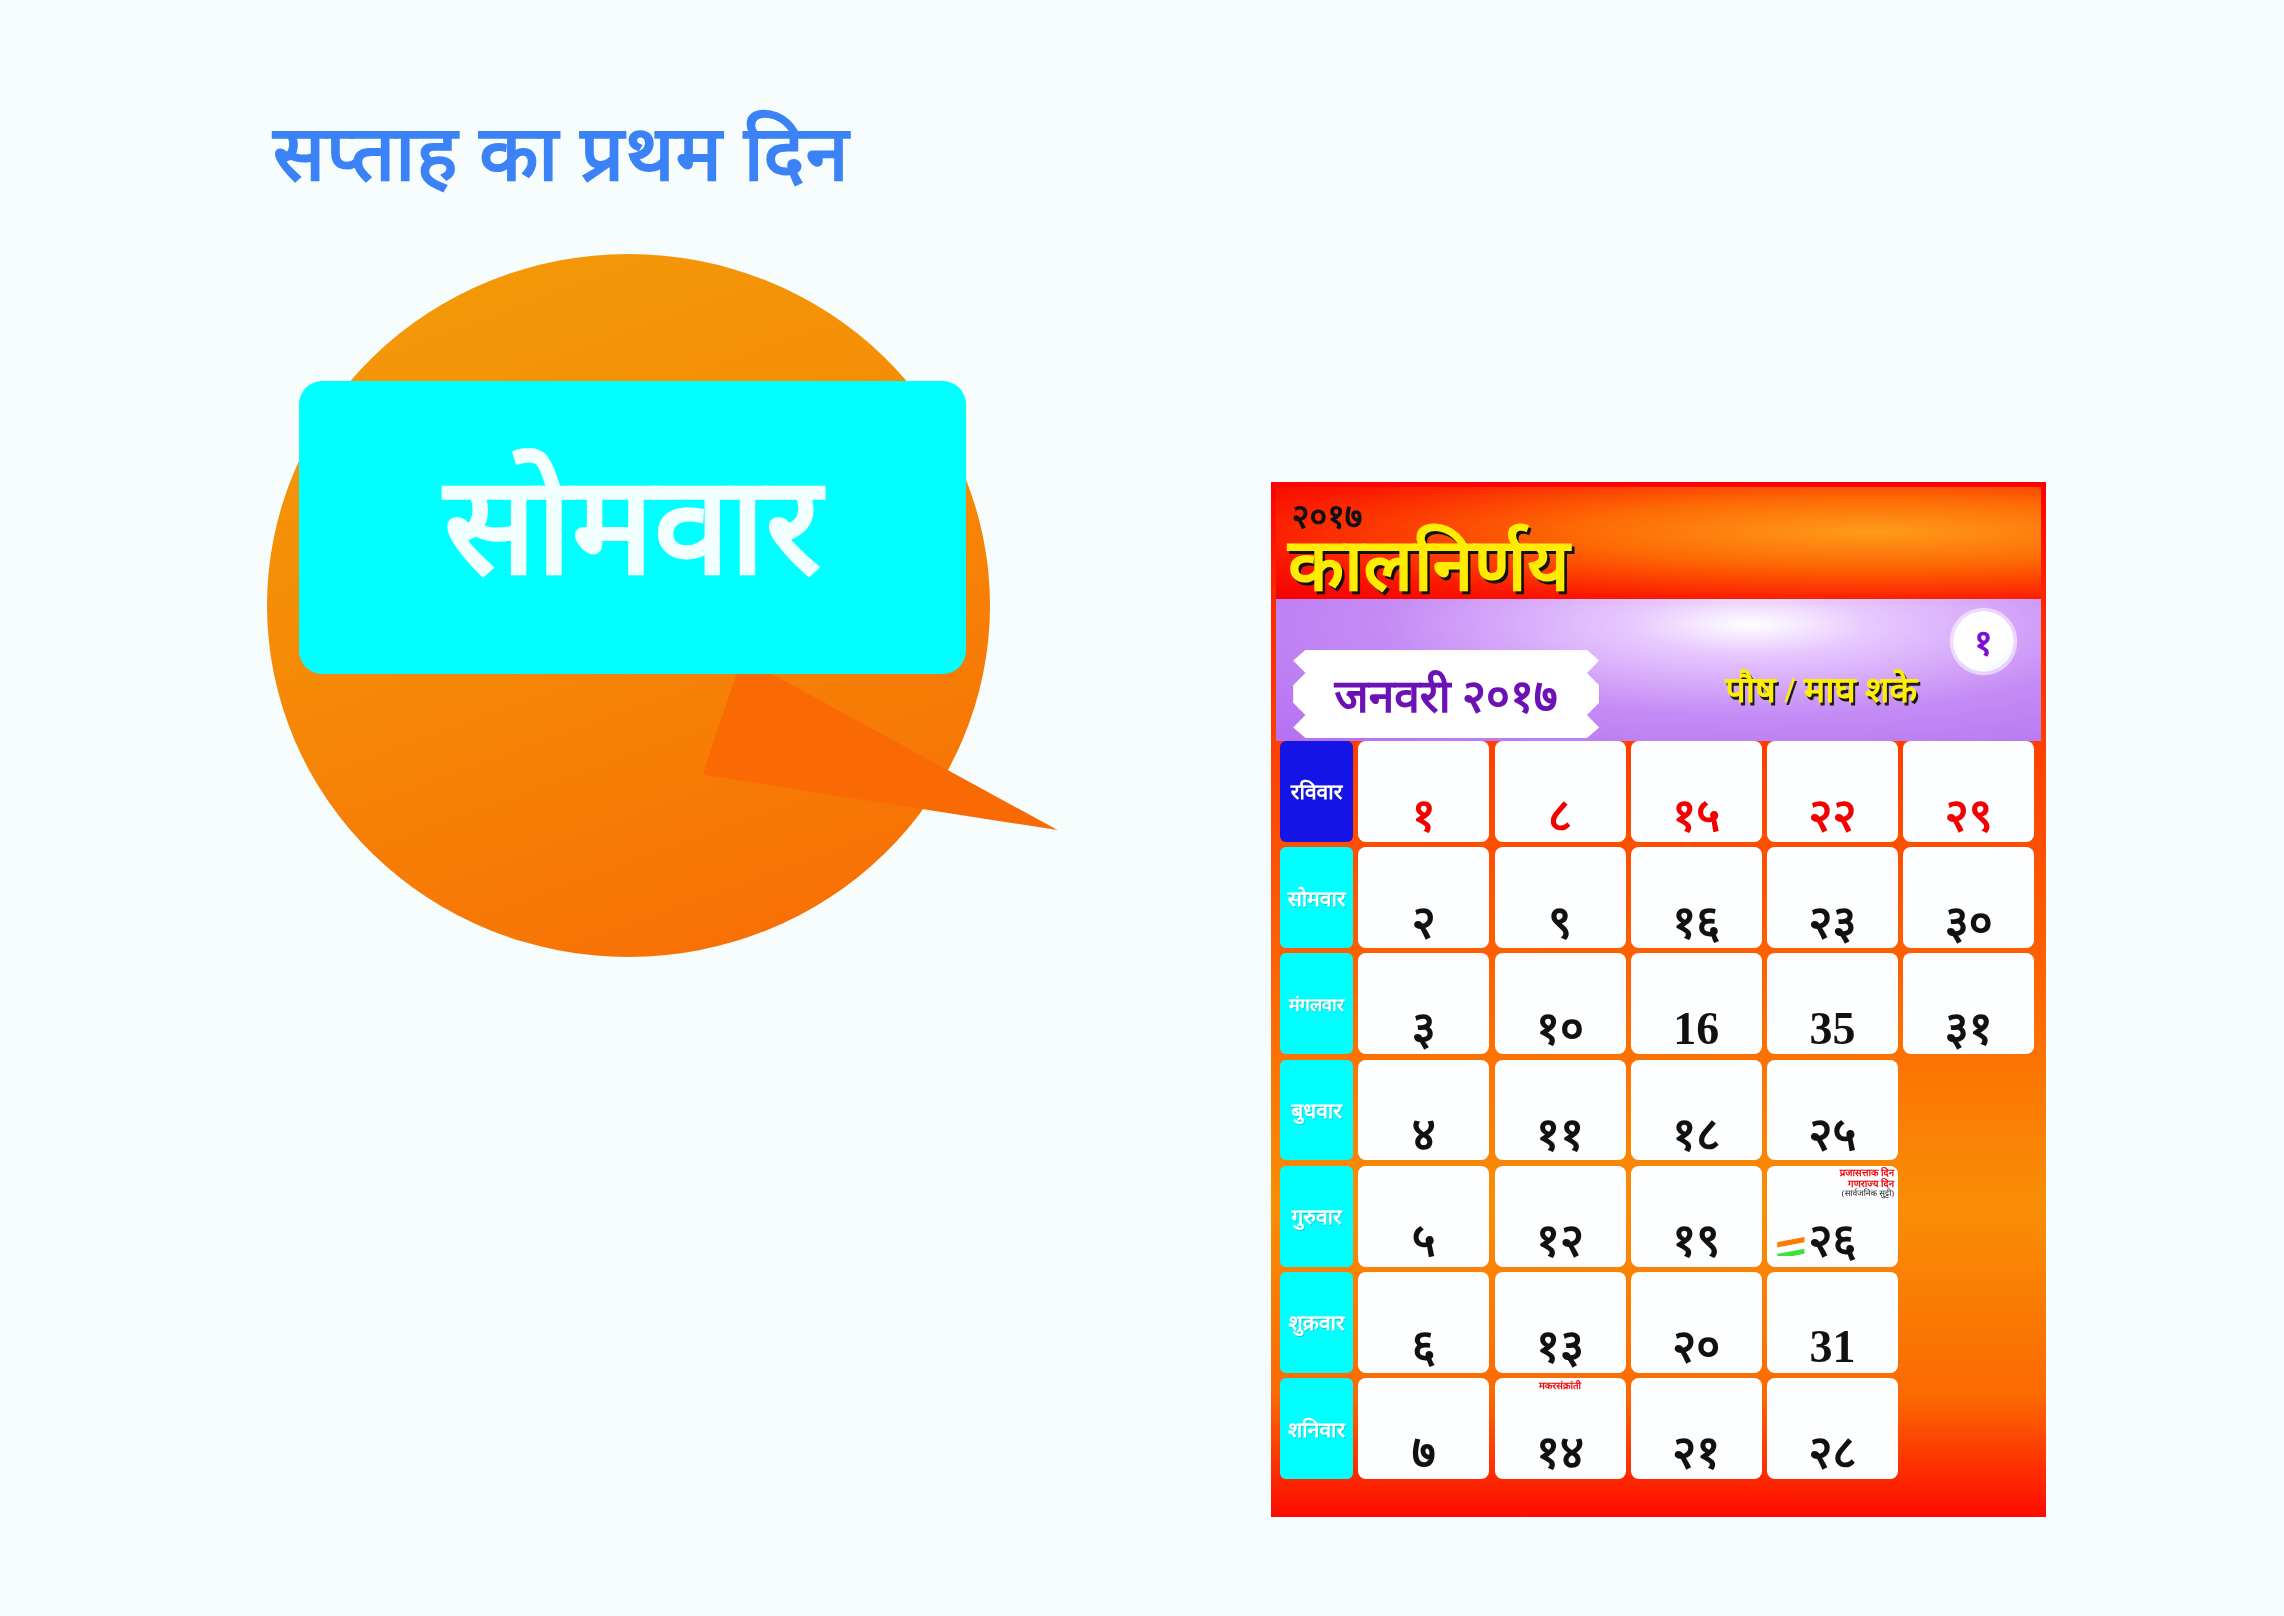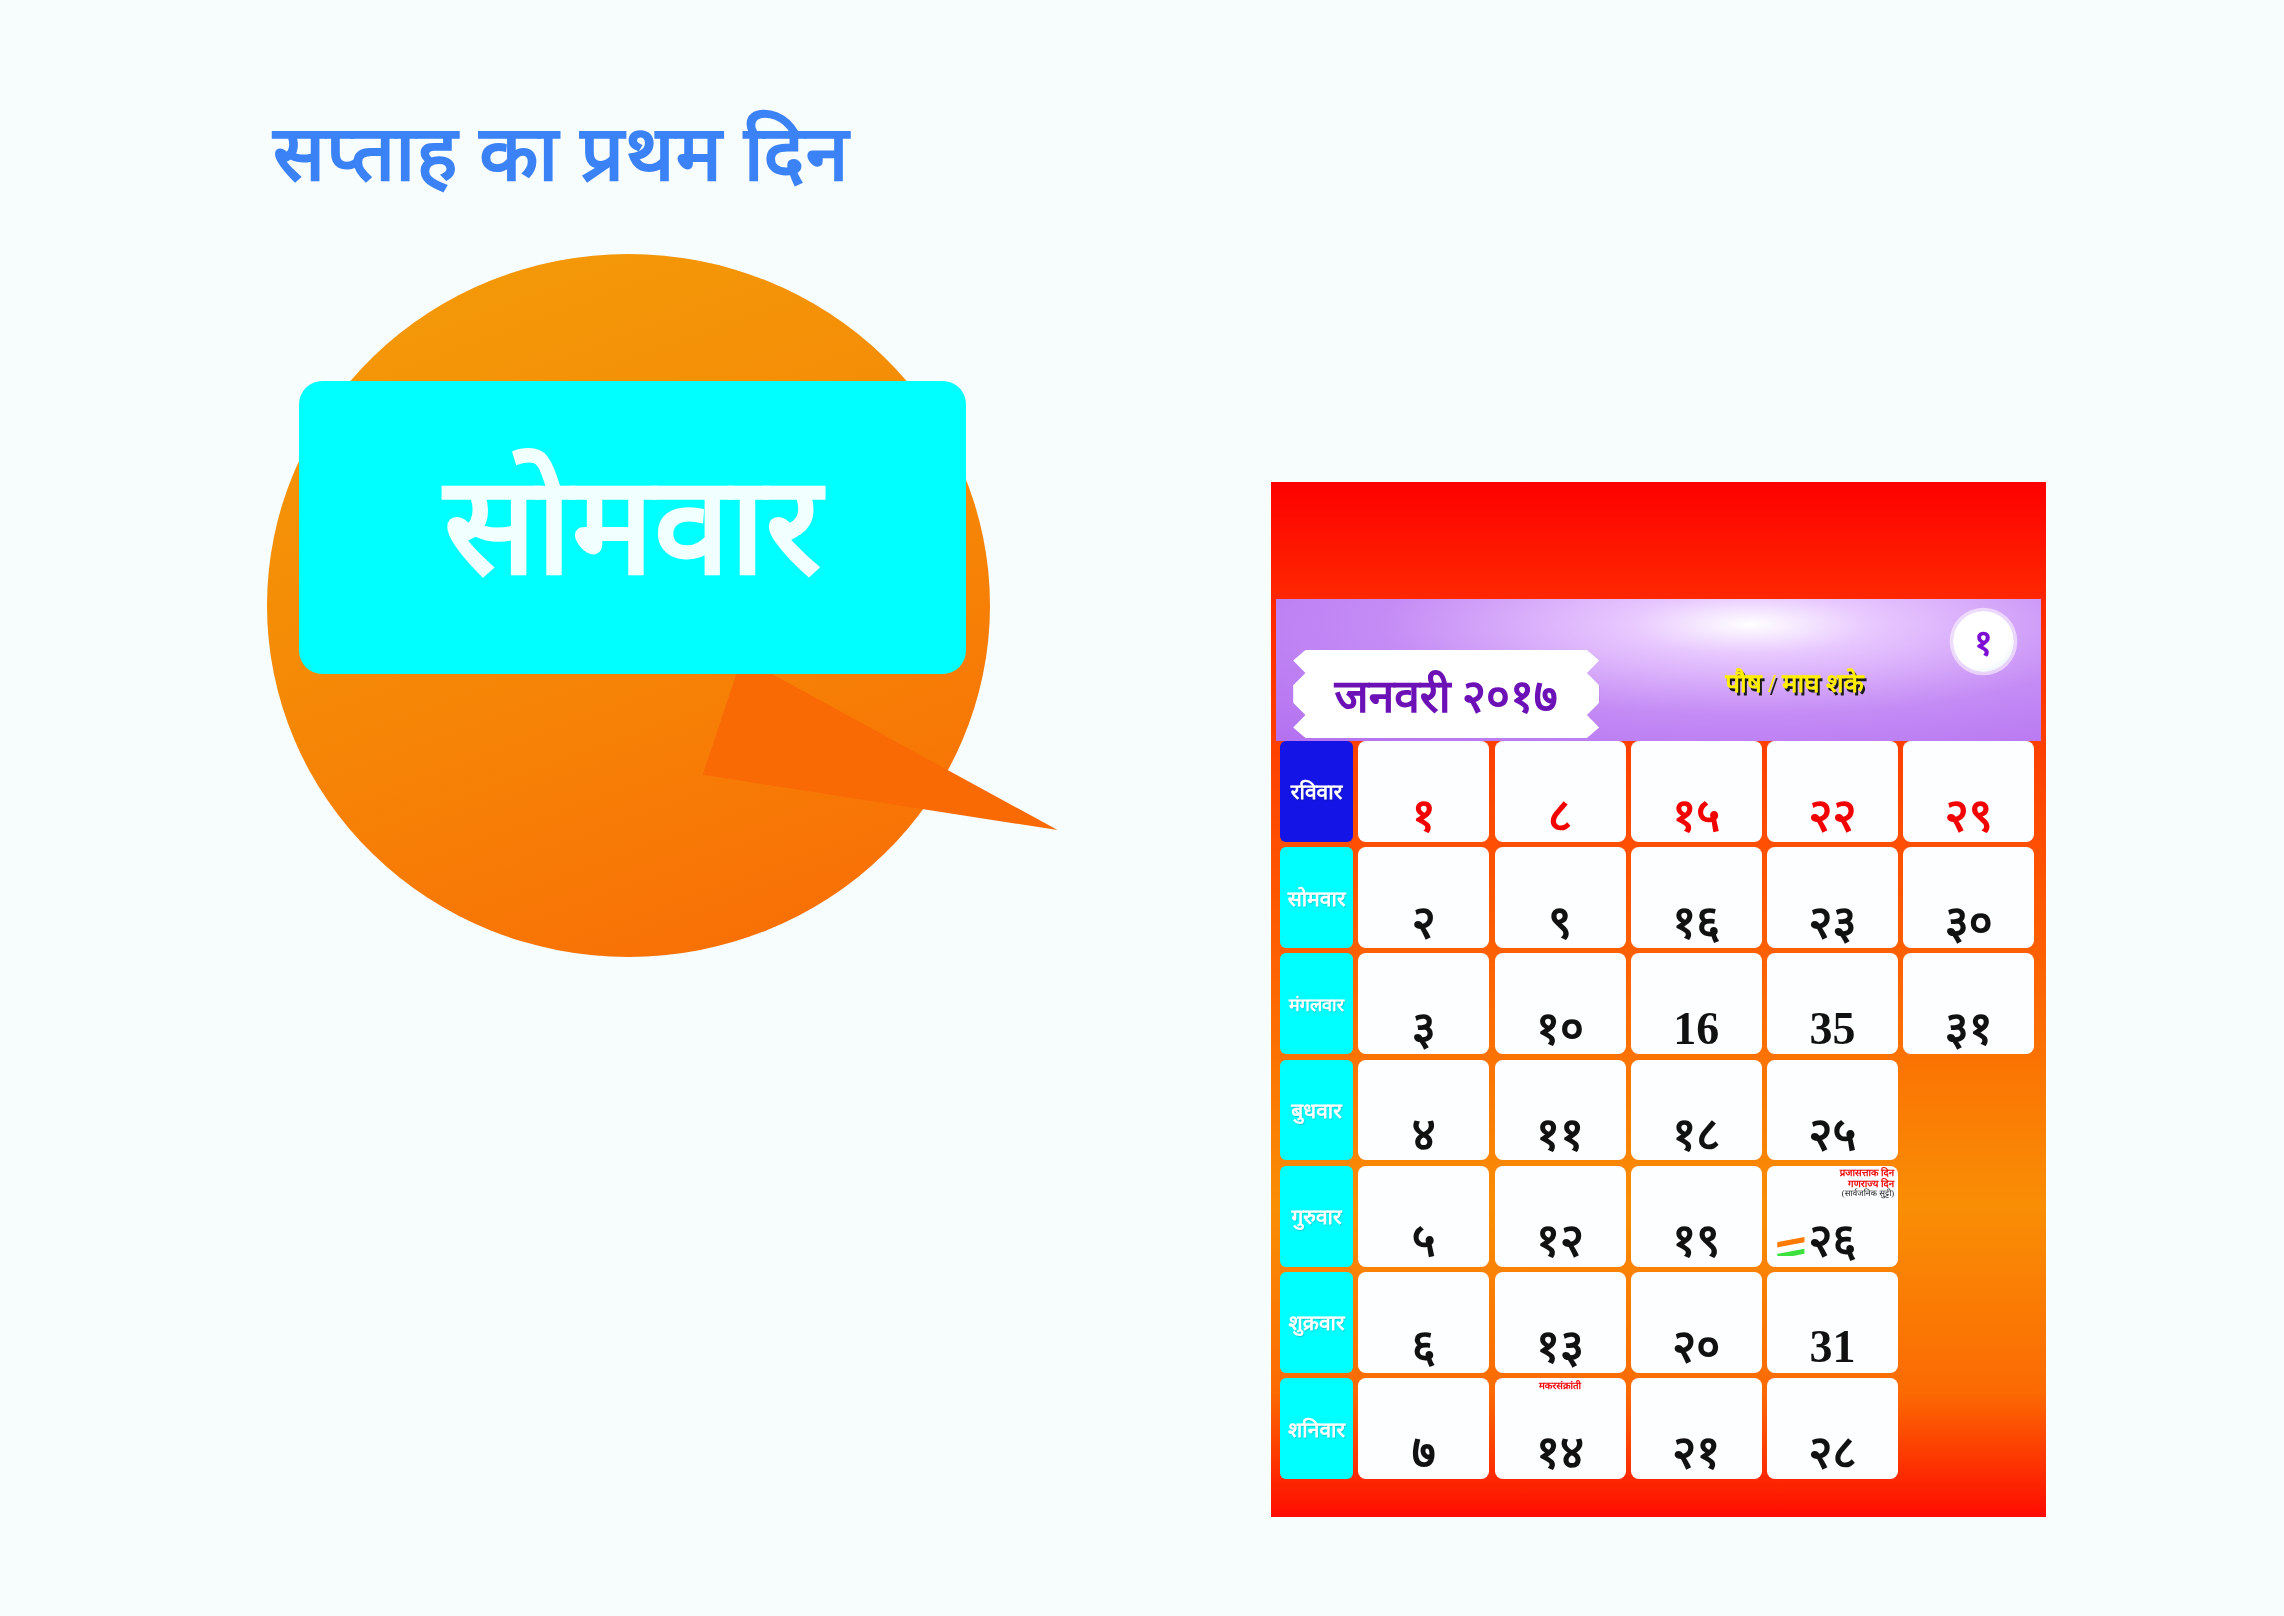--- a/index.html
+++ b/index.html
@@ -68,21 +68,21 @@
     box-shadow:2px 2.6px 3.3px rgba(60,0,90,.35);
     display:flex;align-items:center;justify-content:center;
     clip-path:polygon(0% 12%,4% 0%,96% 0%,100% 12%,96% 26%,100% 40%,100% 60%,96% 74%,100% 88%,96% 100%,4% 100%,0% 88%,4% 74%,0% 60%,0% 40%,4% 26%);
   }
   #month-text{
     font-size:46px;font-weight:bold;color:#6b11b5;
     font-family:"Liberation Serif","DejaVu Serif",serif;
   }
   #shake-text{
     position:absolute;left:449px;top:65px;
-    font-size:26px;font-weight:bold;color:#ffee00;
+    font-size:36px;font-weight:bold;color:#ffee00;
     font-family:"Liberation Serif","DejaVu Serif",serif;
     text-shadow:2px 2.6px 0 #1a1a1a;white-space:nowrap;
   }
   #page-badge{
     position:absolute;right:27px;top:11.7px;width:61px;height:61px;border-radius:50%;
     background:radial-gradient(circle at 42% 38%,#ffffff 0%,#ffffff 60%,#dce9f5 100%);
     box-shadow:0 0 0 3.3px rgba(255,255,255,.55);
     display:flex;align-items:center;justify-content:center;
   }
   #page-badge-num{
@@ -145,20 +145,24 @@
     <polygon points="760,640 1245,905 700,820" fill="#f96a05"></polygon>
   </svg>
 
   <div id="callout-box">
     <span id="callout-text">सोमवार</span>
   </div>
 </div>
 
 <div id="calendar">
 
+  <div id="cal-header">
+    <span id="cal-year">२०१७</span>
+    <span id="cal-brand">कालनिर्णय</span>
+  </div>
 
   <div id="cal-band">
     <div id="month-plate">
       <span id="month-text">जनवरी २०१७</span>
     </div>
     <span id="shake-text">पौष / माघ शके</span>
     <div id="page-badge">
       <span id="page-badge-num">१</span>
     </div>
   </div>

